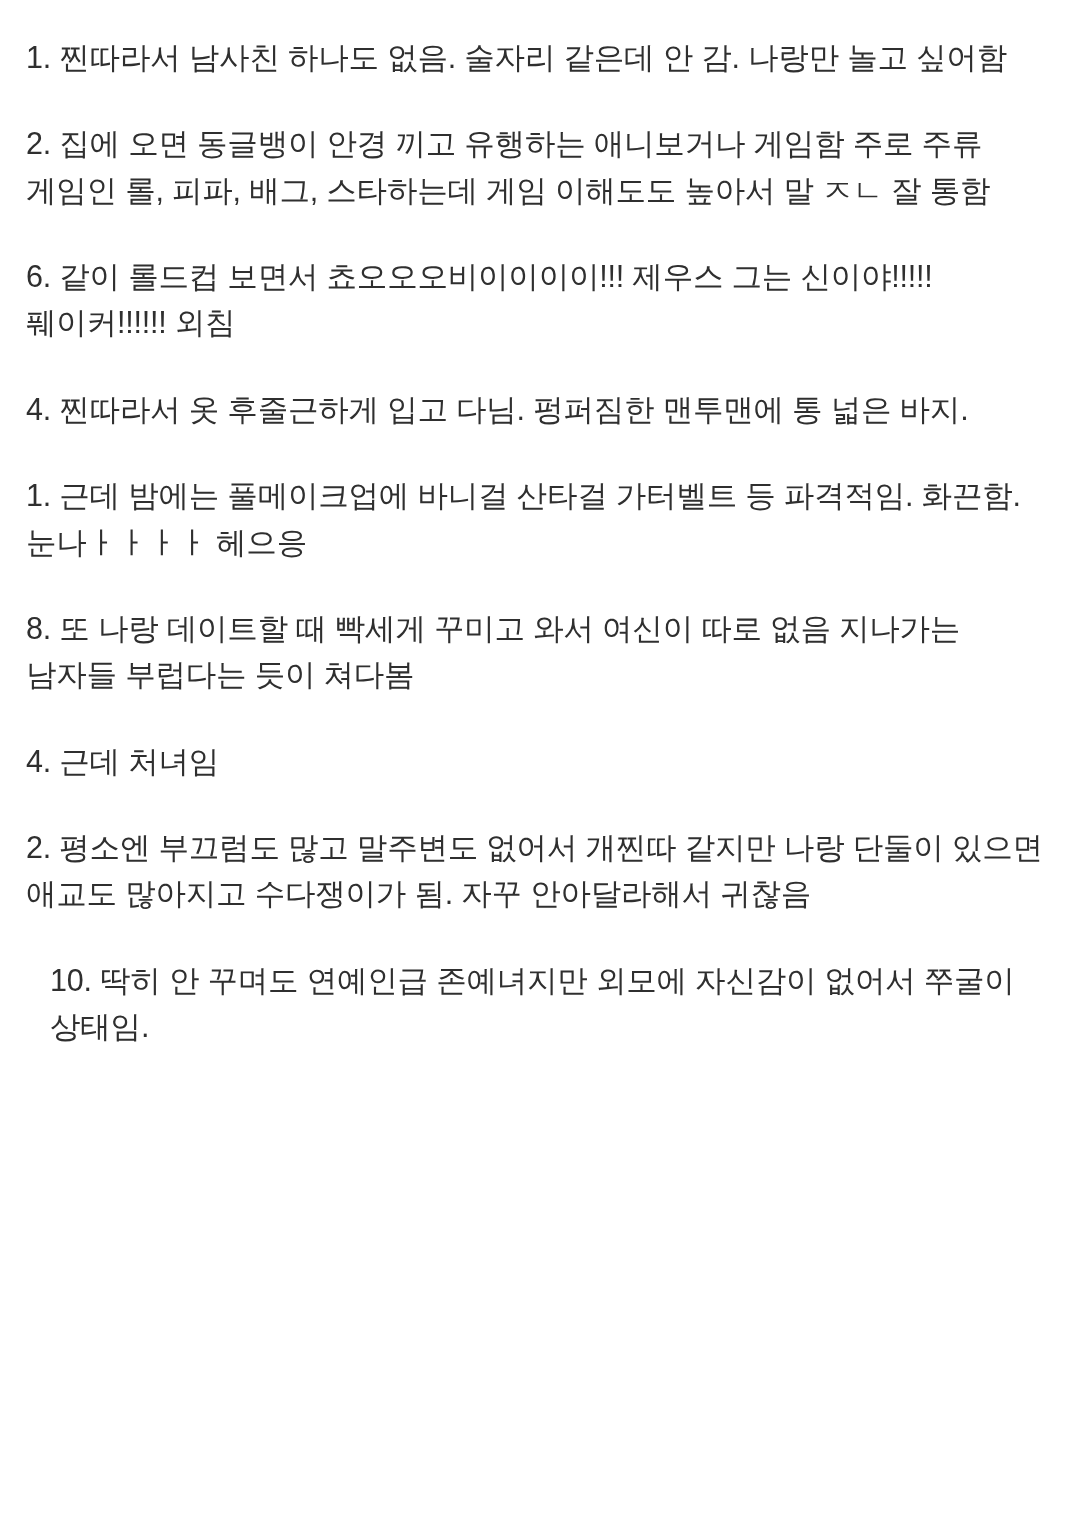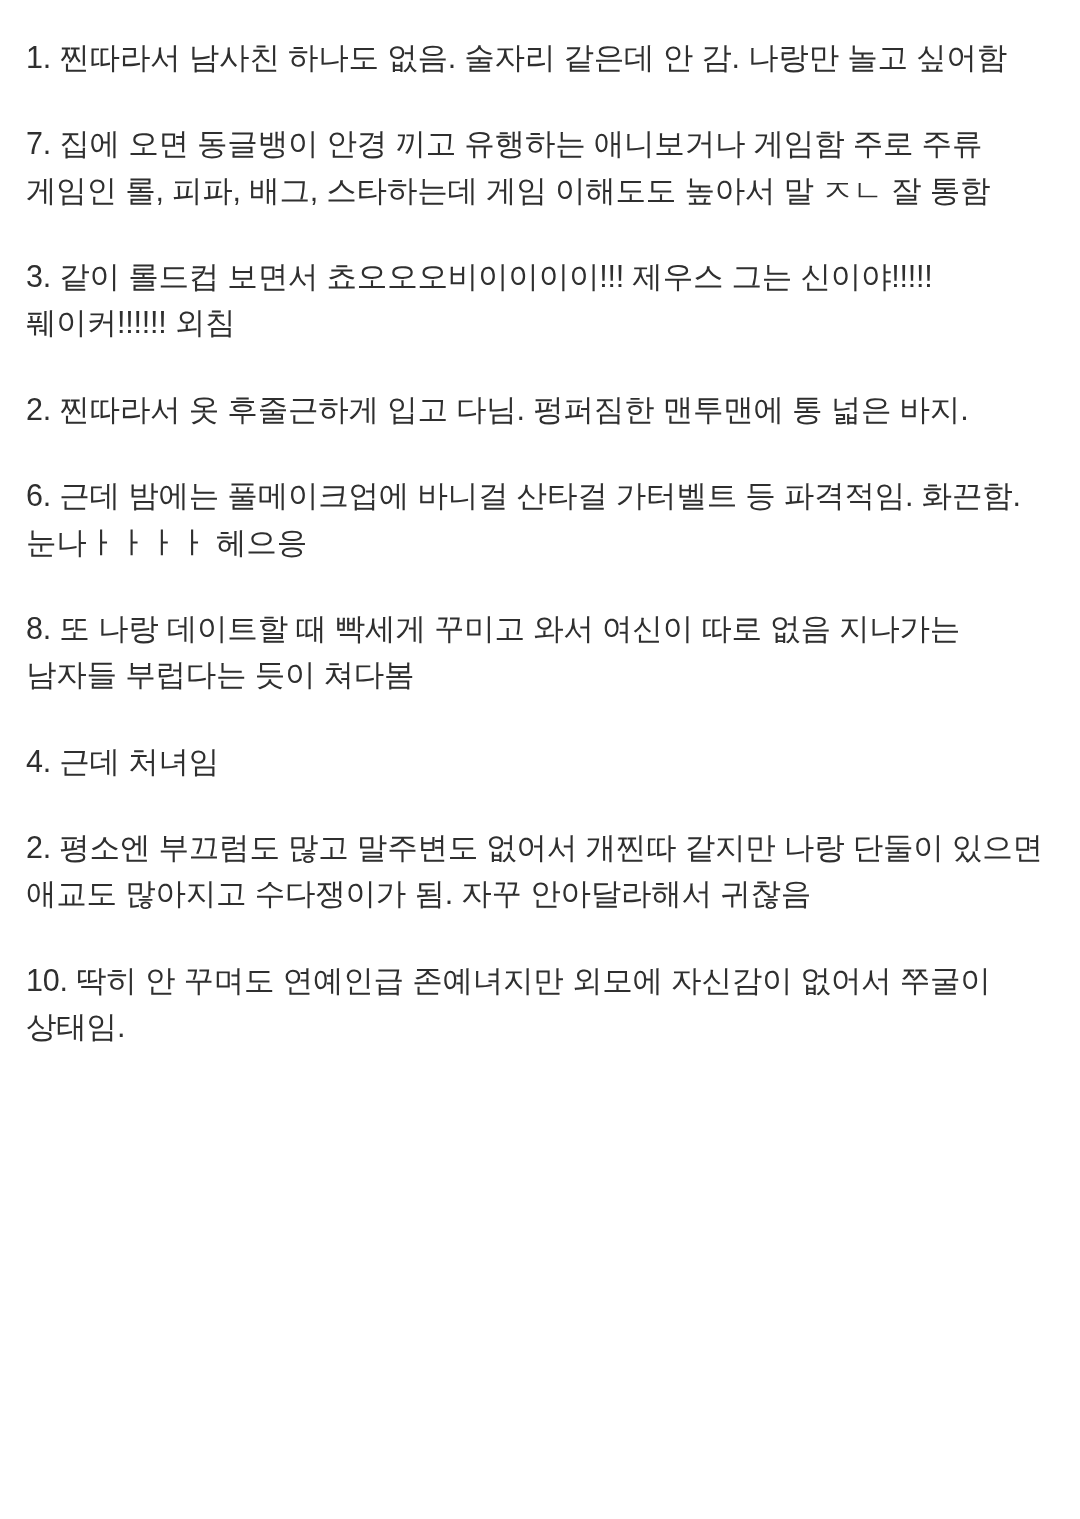--- a/index.html
+++ b/index.html
@@ -23,28 +23,29 @@
     font-size: 30.5px;
     line-height: 1.52;
     letter-spacing: -0.2px;
     color: #2f2f2f;
     margin: 0 0 40px 0;
     word-break: keep-all;
     white-space: normal;
   }
   .para:last-child {
     margin-bottom: 0;
+    margin-left: 24px;
   }
 </style>
 </head>
 <body>
 
 <div class="page">
   <p class="para">1. 찐따라서 남사친 하나도 없음. 술자리 같은데 안 감. 나랑만 놀고 싶어함</p>
-  <p class="para">7. 집에 오면 동글뱅이 안경 끼고 유행하는 애니보거나 게임함 주로 주류 게임인 롤, 피파, 배그, 스타하는데 게임 이해도도 높아서 말 ㅈㄴ 잘 통함</p>
-  <p class="para">3. 같이 롤드컵 보면서 쵸오오오비이이이이!!! 제우스 그는 신이야!!!!! 풰이커!!!!!! 외침</p>
-  <p class="para">2. 찐따라서 옷 후줄근하게 입고 다님. 펑퍼짐한 맨투맨에 통 넓은 바지.</p>
-  <p class="para">6. 근데 밤에는 풀메이크업에 바니걸 산타걸 가터벨트 등 파격적임. 화끈함. 눈나ㅏㅏㅏㅏ 헤으응</p>
+  <p class="para">2. 집에 오면 동글뱅이 안경 끼고 유행하는 애니보거나 게임함 주로 주류 게임인 롤, 피파, 배그, 스타하는데 게임 이해도도 높아서 말 ㅈㄴ 잘 통함</p>
+  <p class="para">6. 같이 롤드컵 보면서 쵸오오오비이이이이!!! 제우스 그는 신이야!!!!! 풰이커!!!!!! 외침</p>
+  <p class="para">4. 찐따라서 옷 후줄근하게 입고 다님. 펑퍼짐한 맨투맨에 통 넓은 바지.</p>
+  <p class="para">1. 근데 밤에는 풀메이크업에 바니걸 산타걸 가터벨트 등 파격적임. 화끈함. 눈나ㅏㅏㅏㅏ 헤으응</p>
   <p class="para">8. 또 나랑 데이트할 때 빡세게 꾸미고 와서 여신이 따로 없음 지나가는 남자들 부럽다는 듯이 쳐다봄</p>
   <p class="para">4. 근데 처녀임</p>
   <p class="para">2. 평소엔 부끄럼도 많고 말주변도 없어서 개찐따 같지만 나랑 단둘이 있으면 애교도 많아지고 수다쟁이가 됨. 자꾸 안아달라해서 귀찮음</p>
   <p class="para">10. 딱히 안 꾸며도 연예인급 존예녀지만 외모에 자신감이 없어서 쭈굴이 상태임.</p>
 </div>
 
 </body></html>

